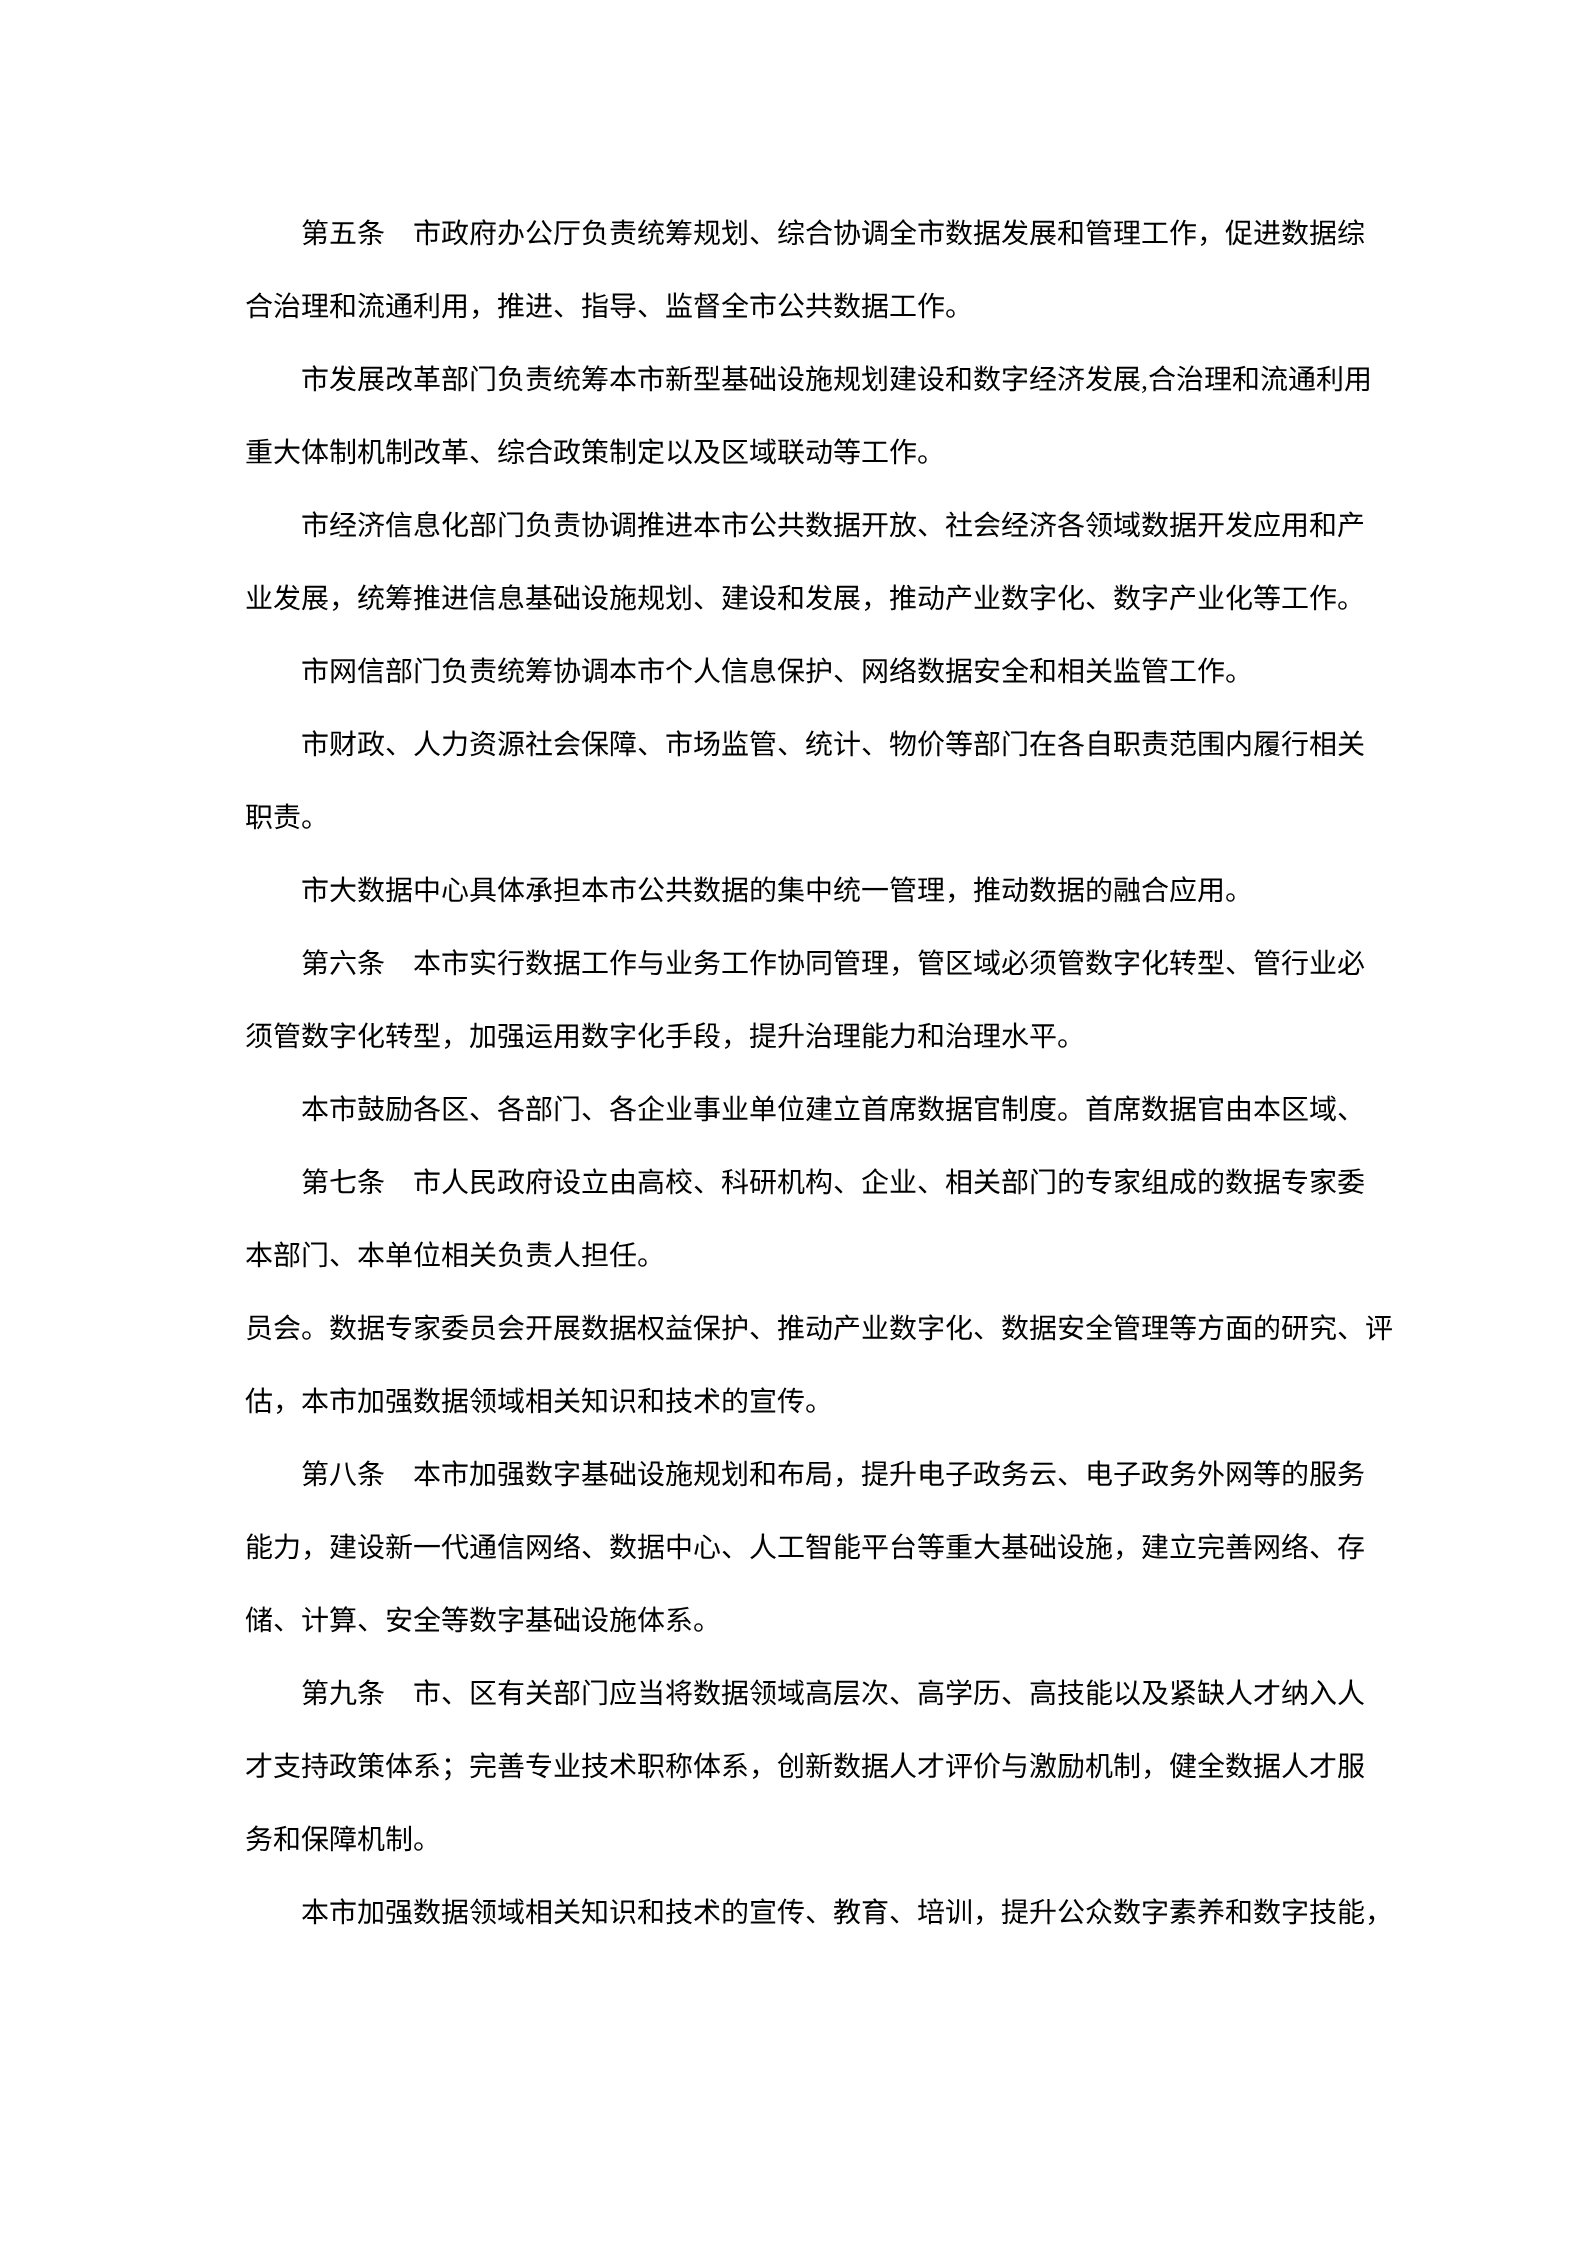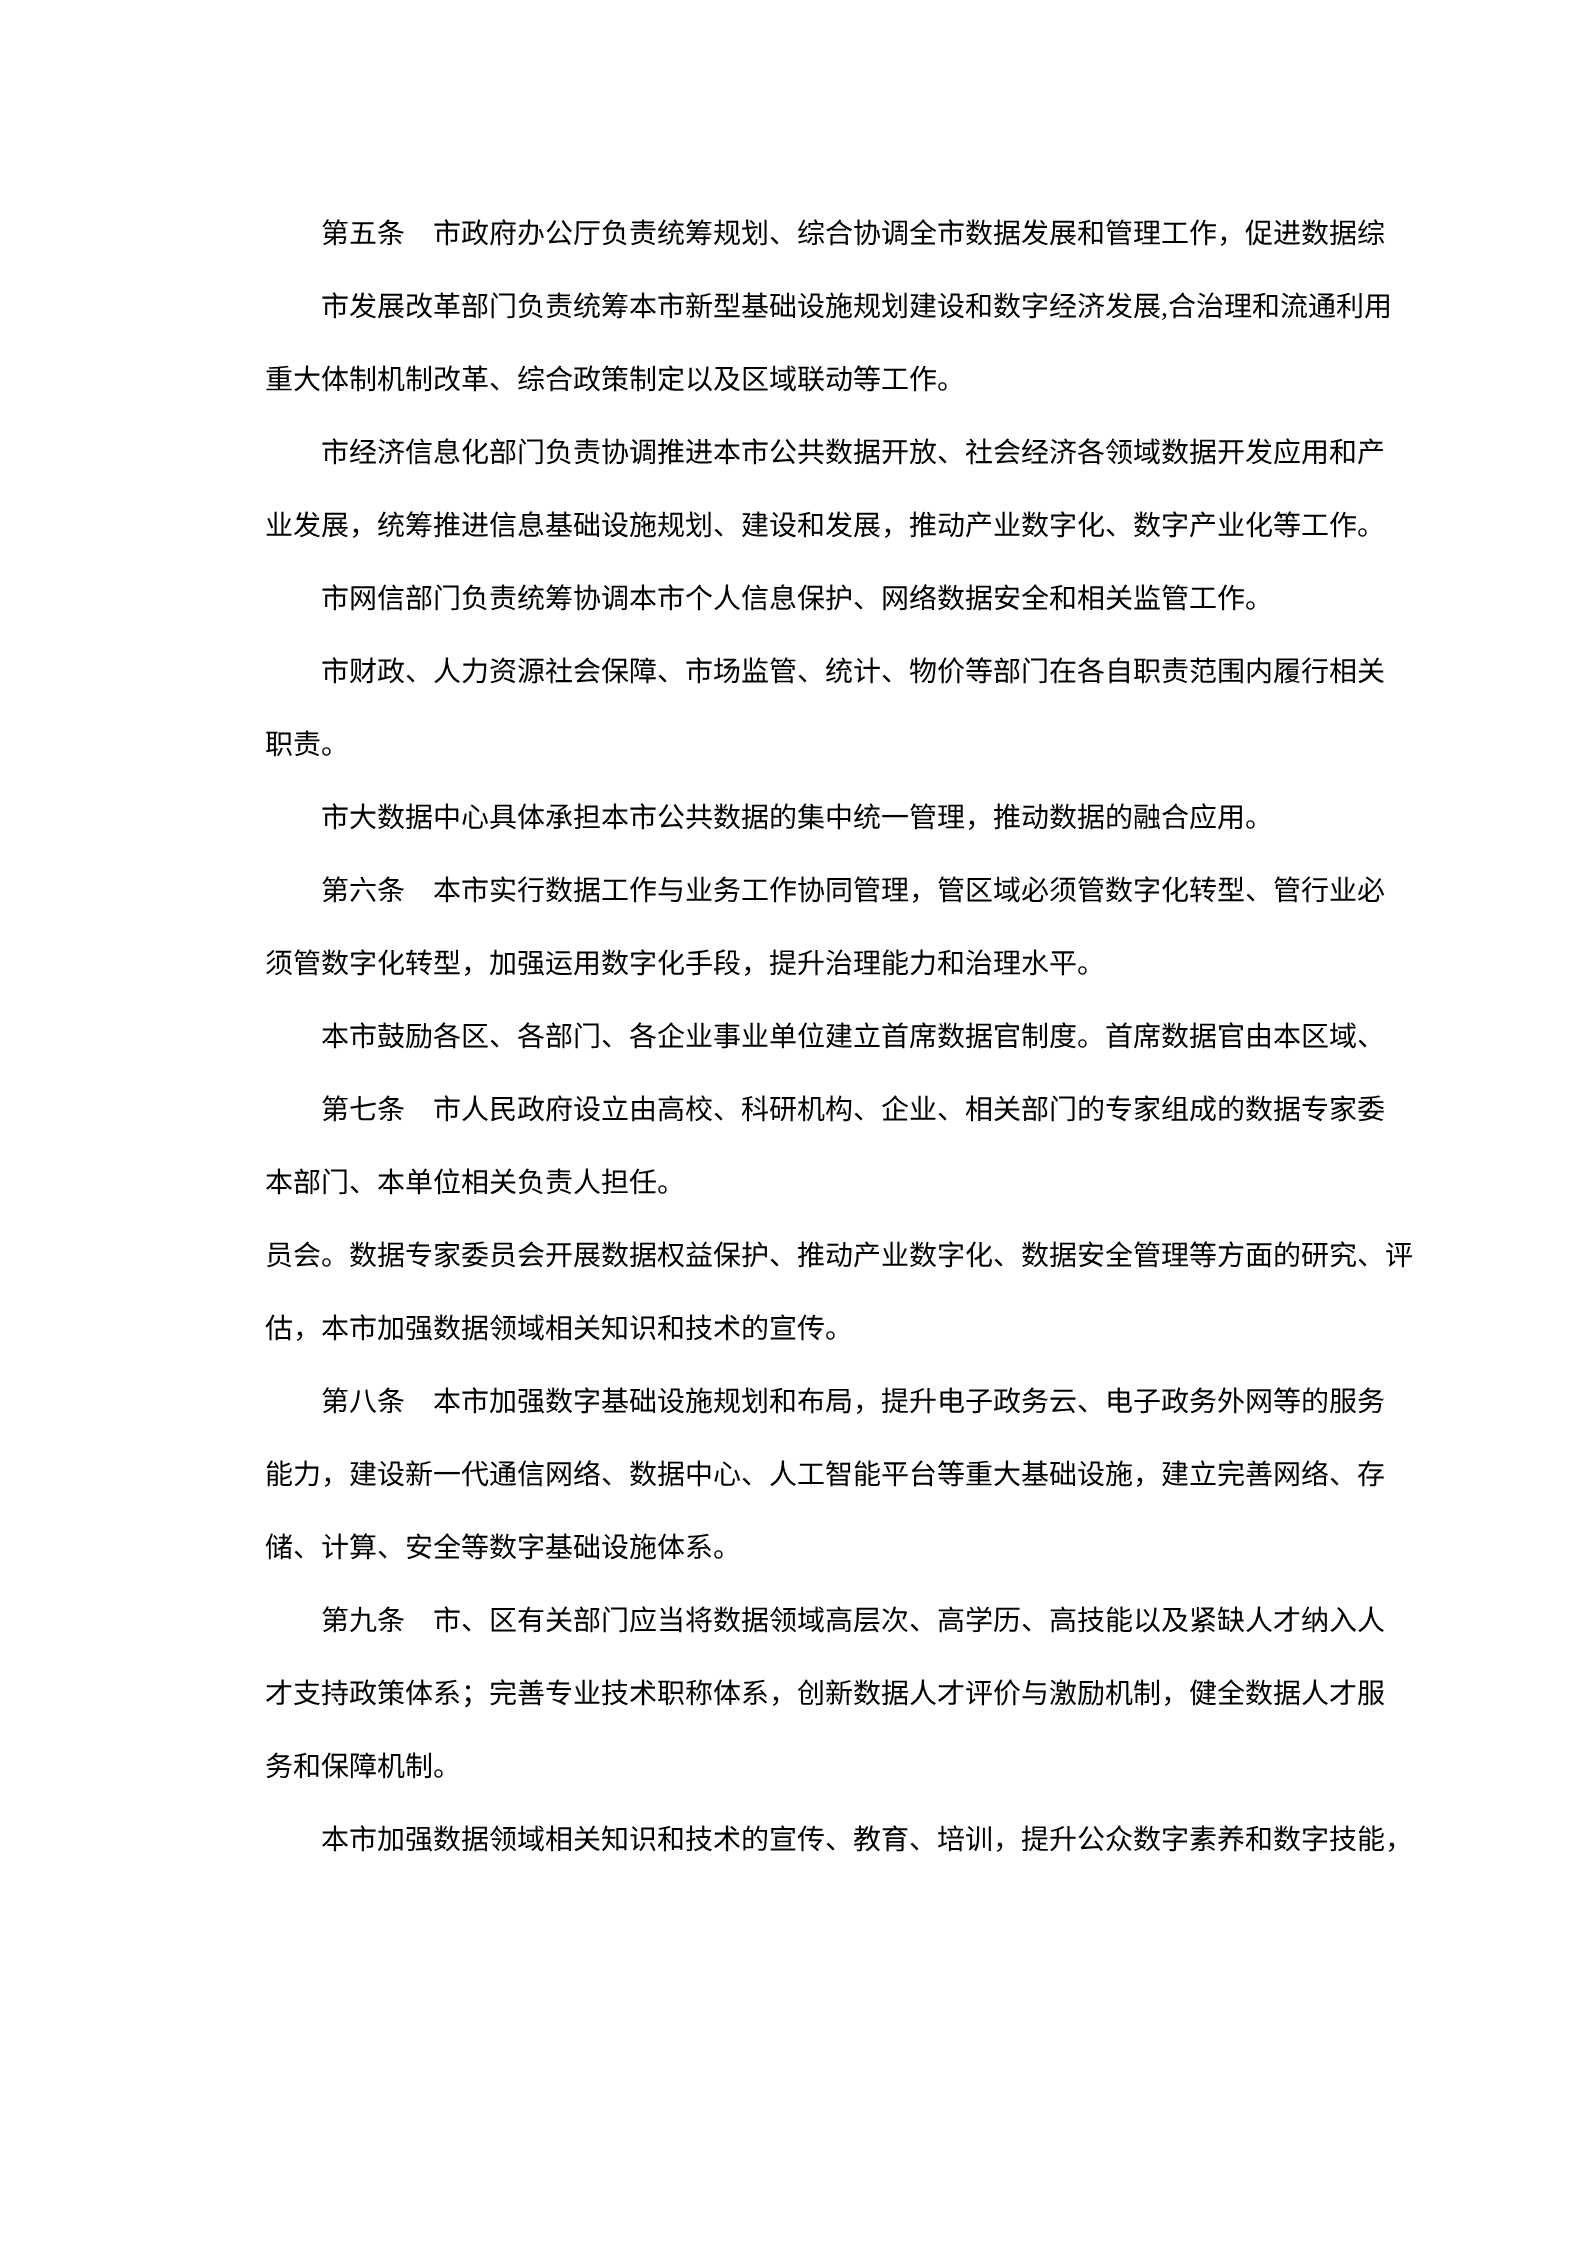--- a/index.html
+++ b/index.html
@@ -16,37 +16,37 @@
   }
   .doc-text {
     position: absolute;
     left: 245px;
     top: 197px;
     width: 1122px;
     font-family: "Liberation Serif", "DejaVu Serif", serif;
     font-size: 28px;
     line-height: 73px;
     color: #000000;
-    margin-left: 20px;
   }
   .line {
     height: 73px;
     white-space: pre;
     overflow: visible;
   }
   .para-first {
     text-indent: 56px; 
   }
 </style>
 </head>
 <body>
 
 <div class="page">
   <div class="doc-text">
       <div class="line para-first">第五条　市政府办公厅负责统筹规划、综合协调全市数据发展和管理工作，促进数据综</div>
+      <div class="line">合治理和流通利用，推进、指导、监督全市公共数据工作。</div>
       <div class="line para-first">市发展改革部门负责统筹本市新型基础设施规划建设和数字经济发展,合治理和流通利用</div>
       <div class="line">重大体制机制改革、综合政策制定以及区域联动等工作。</div>
       <div class="line para-first">市经济信息化部门负责协调推进本市公共数据开放、社会经济各领域数据开发应用和产</div>
       <div class="line">业发展，统筹推进信息基础设施规划、建设和发展，推动产业数字化、数字产业化等工作。</div>
       <div class="line para-first">市网信部门负责统筹协调本市个人信息保护、网络数据安全和相关监管工作。</div>
       <div class="line para-first">市财政、人力资源社会保障、市场监管、统计、物价等部门在各自职责范围内履行相关</div>
       <div class="line">职责。</div>
       <div class="line para-first">市大数据中心具体承担本市公共数据的集中统一管理，推动数据的融合应用。</div>
       <div class="line para-first">第六条　本市实行数据工作与业务工作协同管理，管区域必须管数字化转型、管行业必</div>
       <div class="line">须管数字化转型，加强运用数字化手段，提升治理能力和治理水平。</div>

